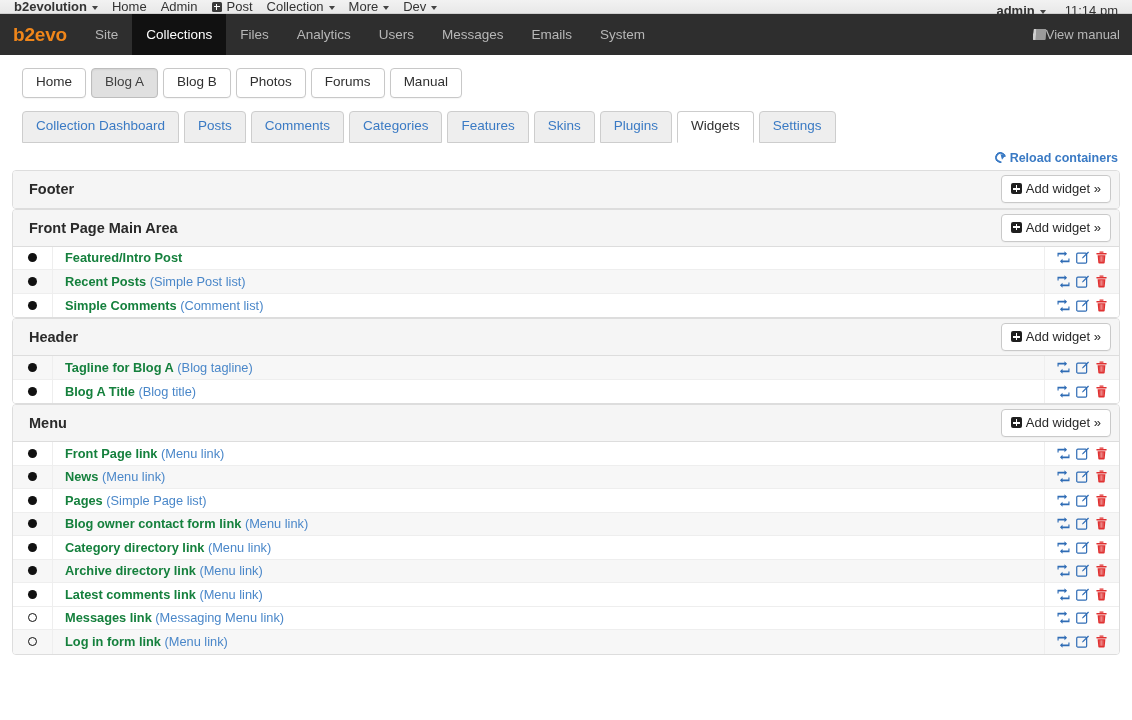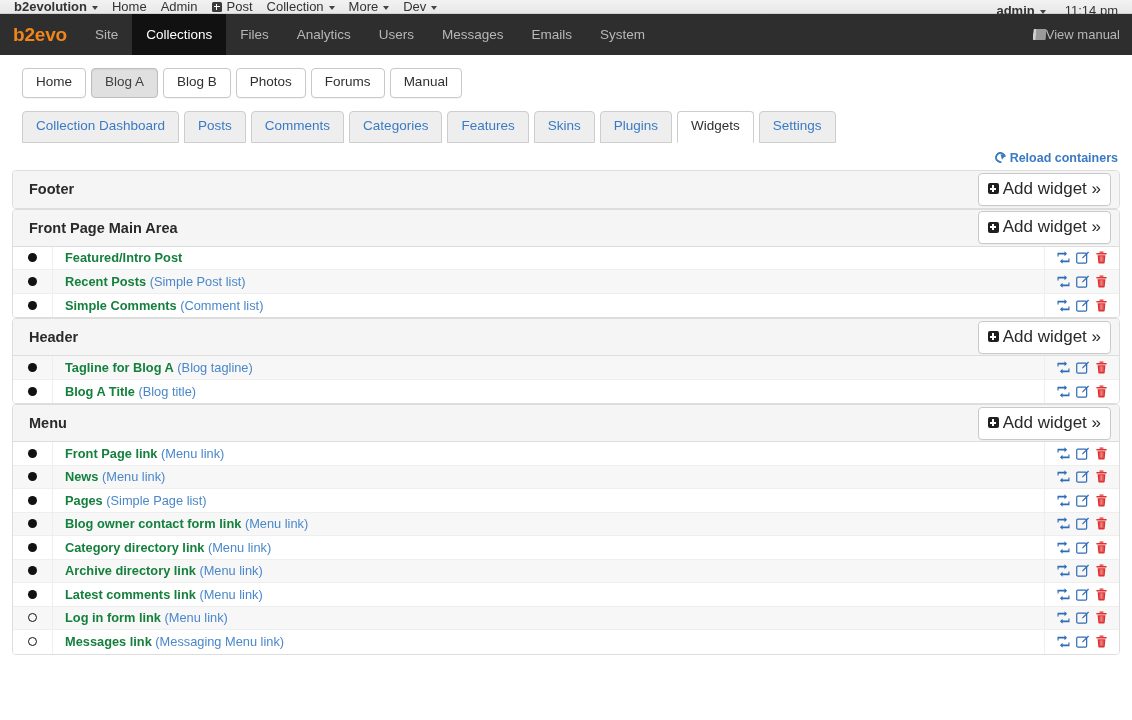--- a/index.html
+++ b/index.html
@@ -220,21 +220,21 @@
   .panel-title {
     font-size: 14.5px;
     font-weight: bold;
     color: #2a2a2a;
   }
   .add-widget-btn {
     border: 1px solid #c9c9c9;
     border-radius: 4px;
     background: #ffffff;
     padding: 5px 9px 6px;
-    font-size: 17px;
+    font-size: 13px;
     color: #2a2a2a;
     display: flex;
     align-items: center;
     gap: 3px;
     cursor: default;
     box-shadow: 0 1px 1px rgba(0,0,0,0.03);
     white-space: nowrap;
   }
   .aw-plus {
     display: inline-block;
@@ -681,20 +681,42 @@
               <path d="M14.9 0.6l1.1 1.1-7.0 7.0-1.7 0.6 0.6-1.7z" fill="#2f6cb5"></path>
             </svg>
             <svg class="act" viewBox="0 0 16 16">
               <path d="M5.6 0.6h4.8v1.5H5.6z" fill="#e03131"></path>
               <rect x="1.6" y="2.4" width="12.8" height="1.9" rx="0.6" fill="#e03131"></rect>
               <path d="M3.2 5.2h9.6l-0.9 9.3a1 1 0 0 1-1 0.9H5.1a1 1 0 0 1-1-0.9z" fill="#e03131"></path>
               <path d="M5.9 6.6h0.9v6.6h-0.9zM7.6 6.6h0.9v6.6h-0.9zM9.3 6.6h0.9v6.6h-0.9z" fill="#fff" opacity="0.55"></path>
             </svg>
           </div>
         </div>
+        <div class="wrow">
+          <div class="wrow-state">
+            <span class="dot hollow"></span>
+          </div>
+          <div class="wrow-label"><span class="w-name">Messages link</span> <span class="w-type">(Messaging Menu link)</span></div>
+          <div class="wrow-actions">
+            <svg class="act" viewBox="0 0 16 16">
+              <path d="M2 4.3h7.2v2.1l3.2-3.1L9.2 0.2v2.1H0.6v4.6h1.4z" fill="#2f6cb5"></path>
+              <path d="M14 11.7H6.8V9.6L3.6 12.7l3.2 3.1v-2.1h8.6V9.1H14z" fill="#2f6cb5"></path>
+            </svg>
+            <svg class="act" viewBox="0 0 16 16">
+              <rect x="0.9" y="2.6" width="12.2" height="12.2" rx="1.4" fill="none" stroke="#2f6cb5" stroke-width="1.5"></rect>
+              <path d="M14.9 0.6l1.1 1.1-7.0 7.0-1.7 0.6 0.6-1.7z" fill="#2f6cb5"></path>
+            </svg>
+            <svg class="act" viewBox="0 0 16 16">
+              <path d="M5.6 0.6h4.8v1.5H5.6z" fill="#e03131"></path>
+              <rect x="1.6" y="2.4" width="12.8" height="1.9" rx="0.6" fill="#e03131"></rect>
+              <path d="M3.2 5.2h9.6l-0.9 9.3a1 1 0 0 1-1 0.9H5.1a1 1 0 0 1-1-0.9z" fill="#e03131"></path>
+              <path d="M5.9 6.6h0.9v6.6h-0.9zM7.6 6.6h0.9v6.6h-0.9zM9.3 6.6h0.9v6.6h-0.9z" fill="#fff" opacity="0.55"></path>
+            </svg>
+          </div>
+        </div>
         <div class="wrow alt">
           <div class="wrow-state">
             <span class="dot hollow"></span>
           </div>
           <div class="wrow-label"><span class="w-name">Log in form link</span> <span class="w-type">(Menu link)</span></div>
           <div class="wrow-actions">
             <svg class="act" viewBox="0 0 16 16">
               <path d="M2 4.3h7.2v2.1l3.2-3.1L9.2 0.2v2.1H0.6v4.6h1.4z" fill="#2f6cb5"></path>
               <path d="M14 11.7H6.8V9.6L3.6 12.7l3.2 3.1v-2.1h8.6V9.1H14z" fill="#2f6cb5"></path>
             </svg>
@@ -703,38 +725,16 @@
               <path d="M14.9 0.6l1.1 1.1-7.0 7.0-1.7 0.6 0.6-1.7z" fill="#2f6cb5"></path>
             </svg>
             <svg class="act" viewBox="0 0 16 16">
               <path d="M5.6 0.6h4.8v1.5H5.6z" fill="#e03131"></path>
               <rect x="1.6" y="2.4" width="12.8" height="1.9" rx="0.6" fill="#e03131"></rect>
               <path d="M3.2 5.2h9.6l-0.9 9.3a1 1 0 0 1-1 0.9H5.1a1 1 0 0 1-1-0.9z" fill="#e03131"></path>
               <path d="M5.9 6.6h0.9v6.6h-0.9zM7.6 6.6h0.9v6.6h-0.9zM9.3 6.6h0.9v6.6h-0.9z" fill="#fff" opacity="0.55"></path>
             </svg>
           </div>
         </div>
-        <div class="wrow">
-          <div class="wrow-state">
-            <span class="dot hollow"></span>
-          </div>
-          <div class="wrow-label"><span class="w-name">Messages link</span> <span class="w-type">(Messaging Menu link)</span></div>
-          <div class="wrow-actions">
-            <svg class="act" viewBox="0 0 16 16">
-              <path d="M2 4.3h7.2v2.1l3.2-3.1L9.2 0.2v2.1H0.6v4.6h1.4z" fill="#2f6cb5"></path>
-              <path d="M14 11.7H6.8V9.6L3.6 12.7l3.2 3.1v-2.1h8.6V9.1H14z" fill="#2f6cb5"></path>
-            </svg>
-            <svg class="act" viewBox="0 0 16 16">
-              <rect x="0.9" y="2.6" width="12.2" height="12.2" rx="1.4" fill="none" stroke="#2f6cb5" stroke-width="1.5"></rect>
-              <path d="M14.9 0.6l1.1 1.1-7.0 7.0-1.7 0.6 0.6-1.7z" fill="#2f6cb5"></path>
-            </svg>
-            <svg class="act" viewBox="0 0 16 16">
-              <path d="M5.6 0.6h4.8v1.5H5.6z" fill="#e03131"></path>
-              <rect x="1.6" y="2.4" width="12.8" height="1.9" rx="0.6" fill="#e03131"></rect>
-              <path d="M3.2 5.2h9.6l-0.9 9.3a1 1 0 0 1-1 0.9H5.1a1 1 0 0 1-1-0.9z" fill="#e03131"></path>
-              <path d="M5.9 6.6h0.9v6.6h-0.9zM7.6 6.6h0.9v6.6h-0.9zM9.3 6.6h0.9v6.6h-0.9z" fill="#fff" opacity="0.55"></path>
-            </svg>
-          </div>
-        </div>
       </div>
     </div>
 
 </div>
 
 </body></html>

